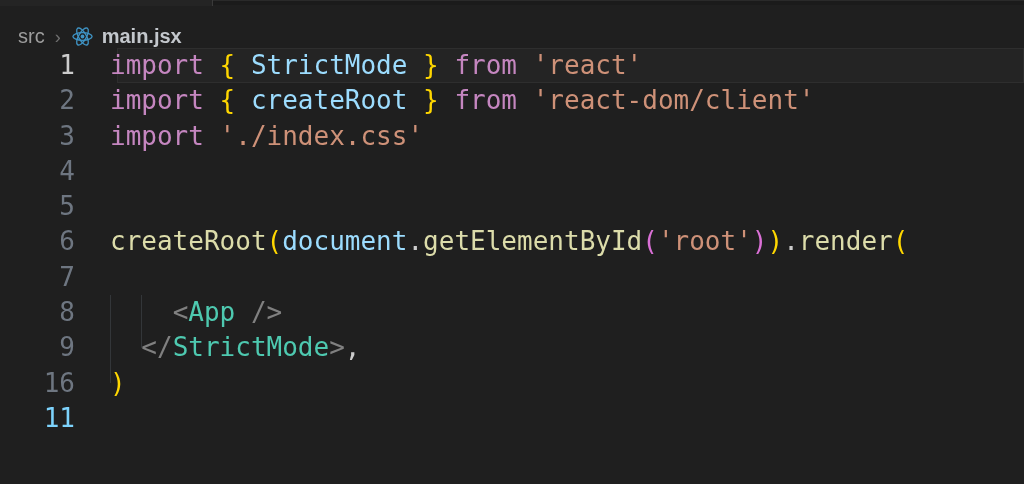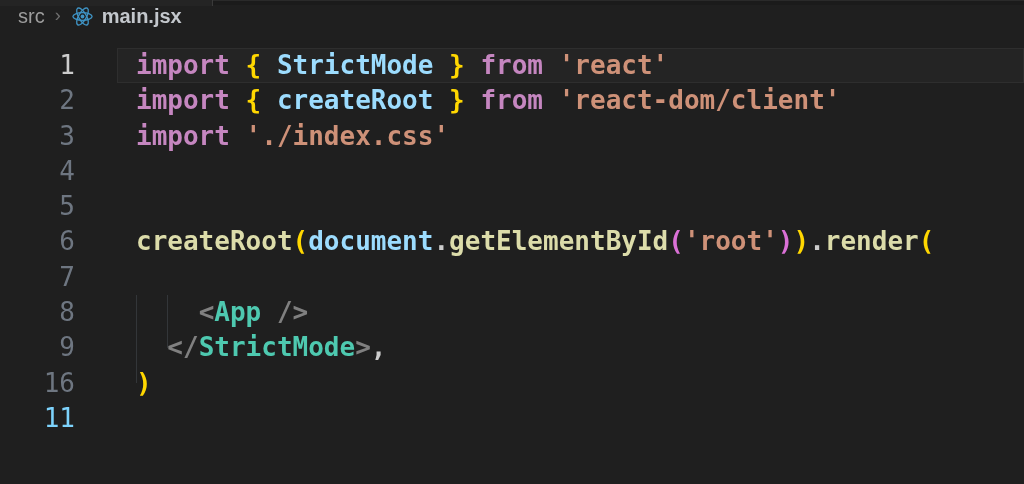--- a/index.html
+++ b/index.html
@@ -5,37 +5,37 @@
   * { margin:0; padding:0; box-sizing:border-box; }
   html,body { width:1024px; height:484px; overflow:hidden; background:#1f1f1f; }
   body { font-family:"DejaVu Sans Mono","Liberation Mono",monospace; }
 
   
   .tabstrip { height:5px; width:100%; background:#1b1b1b; border-top:1px solid #2a2a2a; position:relative; }
   .tabstrip .active-tab { position:absolute; left:0; top:-1px; height:6px; width:213px;
                           background:#242424; border-right:1px solid #3a3a3a; }
 
   
-  .breadcrumb { height:43px; display:flex; align-items:flex-start; padding-left:18px;
+  .breadcrumb { height:43px; display:flex; align-items:flex-end; padding-left:18px;
                 font-family:"Liberation Sans","DejaVu Sans",sans-serif; font-size:20px; }
   .bc-folder { color:#9d9d9d; }
   .bc-sep { color:#707070; margin:0 10px; font-size:18px; }
   .bc-icon { width:23px; height:23px; margin-right:8px; display:inline-block; }
   .bc-file { color:#c3c7cc;font-weight:bold; }
 
   
   .editor { position:relative; }
   .row { position:relative; height:35.3px; line-height:35.3px; font-size:26px; white-space:pre; }
   .hl { position:absolute; left:117px; right:0; top:0; bottom:0;
         background:#242424; border:1px solid #2e2e2e; }
   .gutter { position:absolute; left:0; top:0; width:75px; text-align:right;
             color:#6e7681; height:35.3px; }
   .gutter.active { color:#cccccc; }
   .gutter.dim { color:#7dd3fc; }
-  .code { position:absolute; left:136px; top:0; right:0; height:53px;font-weight:bold; }
+  .code { position:absolute; left:110px; top:0; right:0; height:53px; }
   .guide { position:absolute; top:0; bottom:0; width:1px; background:#333639; }
 
   
   .kw  { color:#c586c0; }
   .var { color:#9cdcfe; }
   .fn  { color:#dcdcaa; }
   .str { color:#ce9178; }
   .b1  { color:#ffd700; }
   .b2  { color:#da70d6; }
   .cmp { color:#4ec9b0; }

